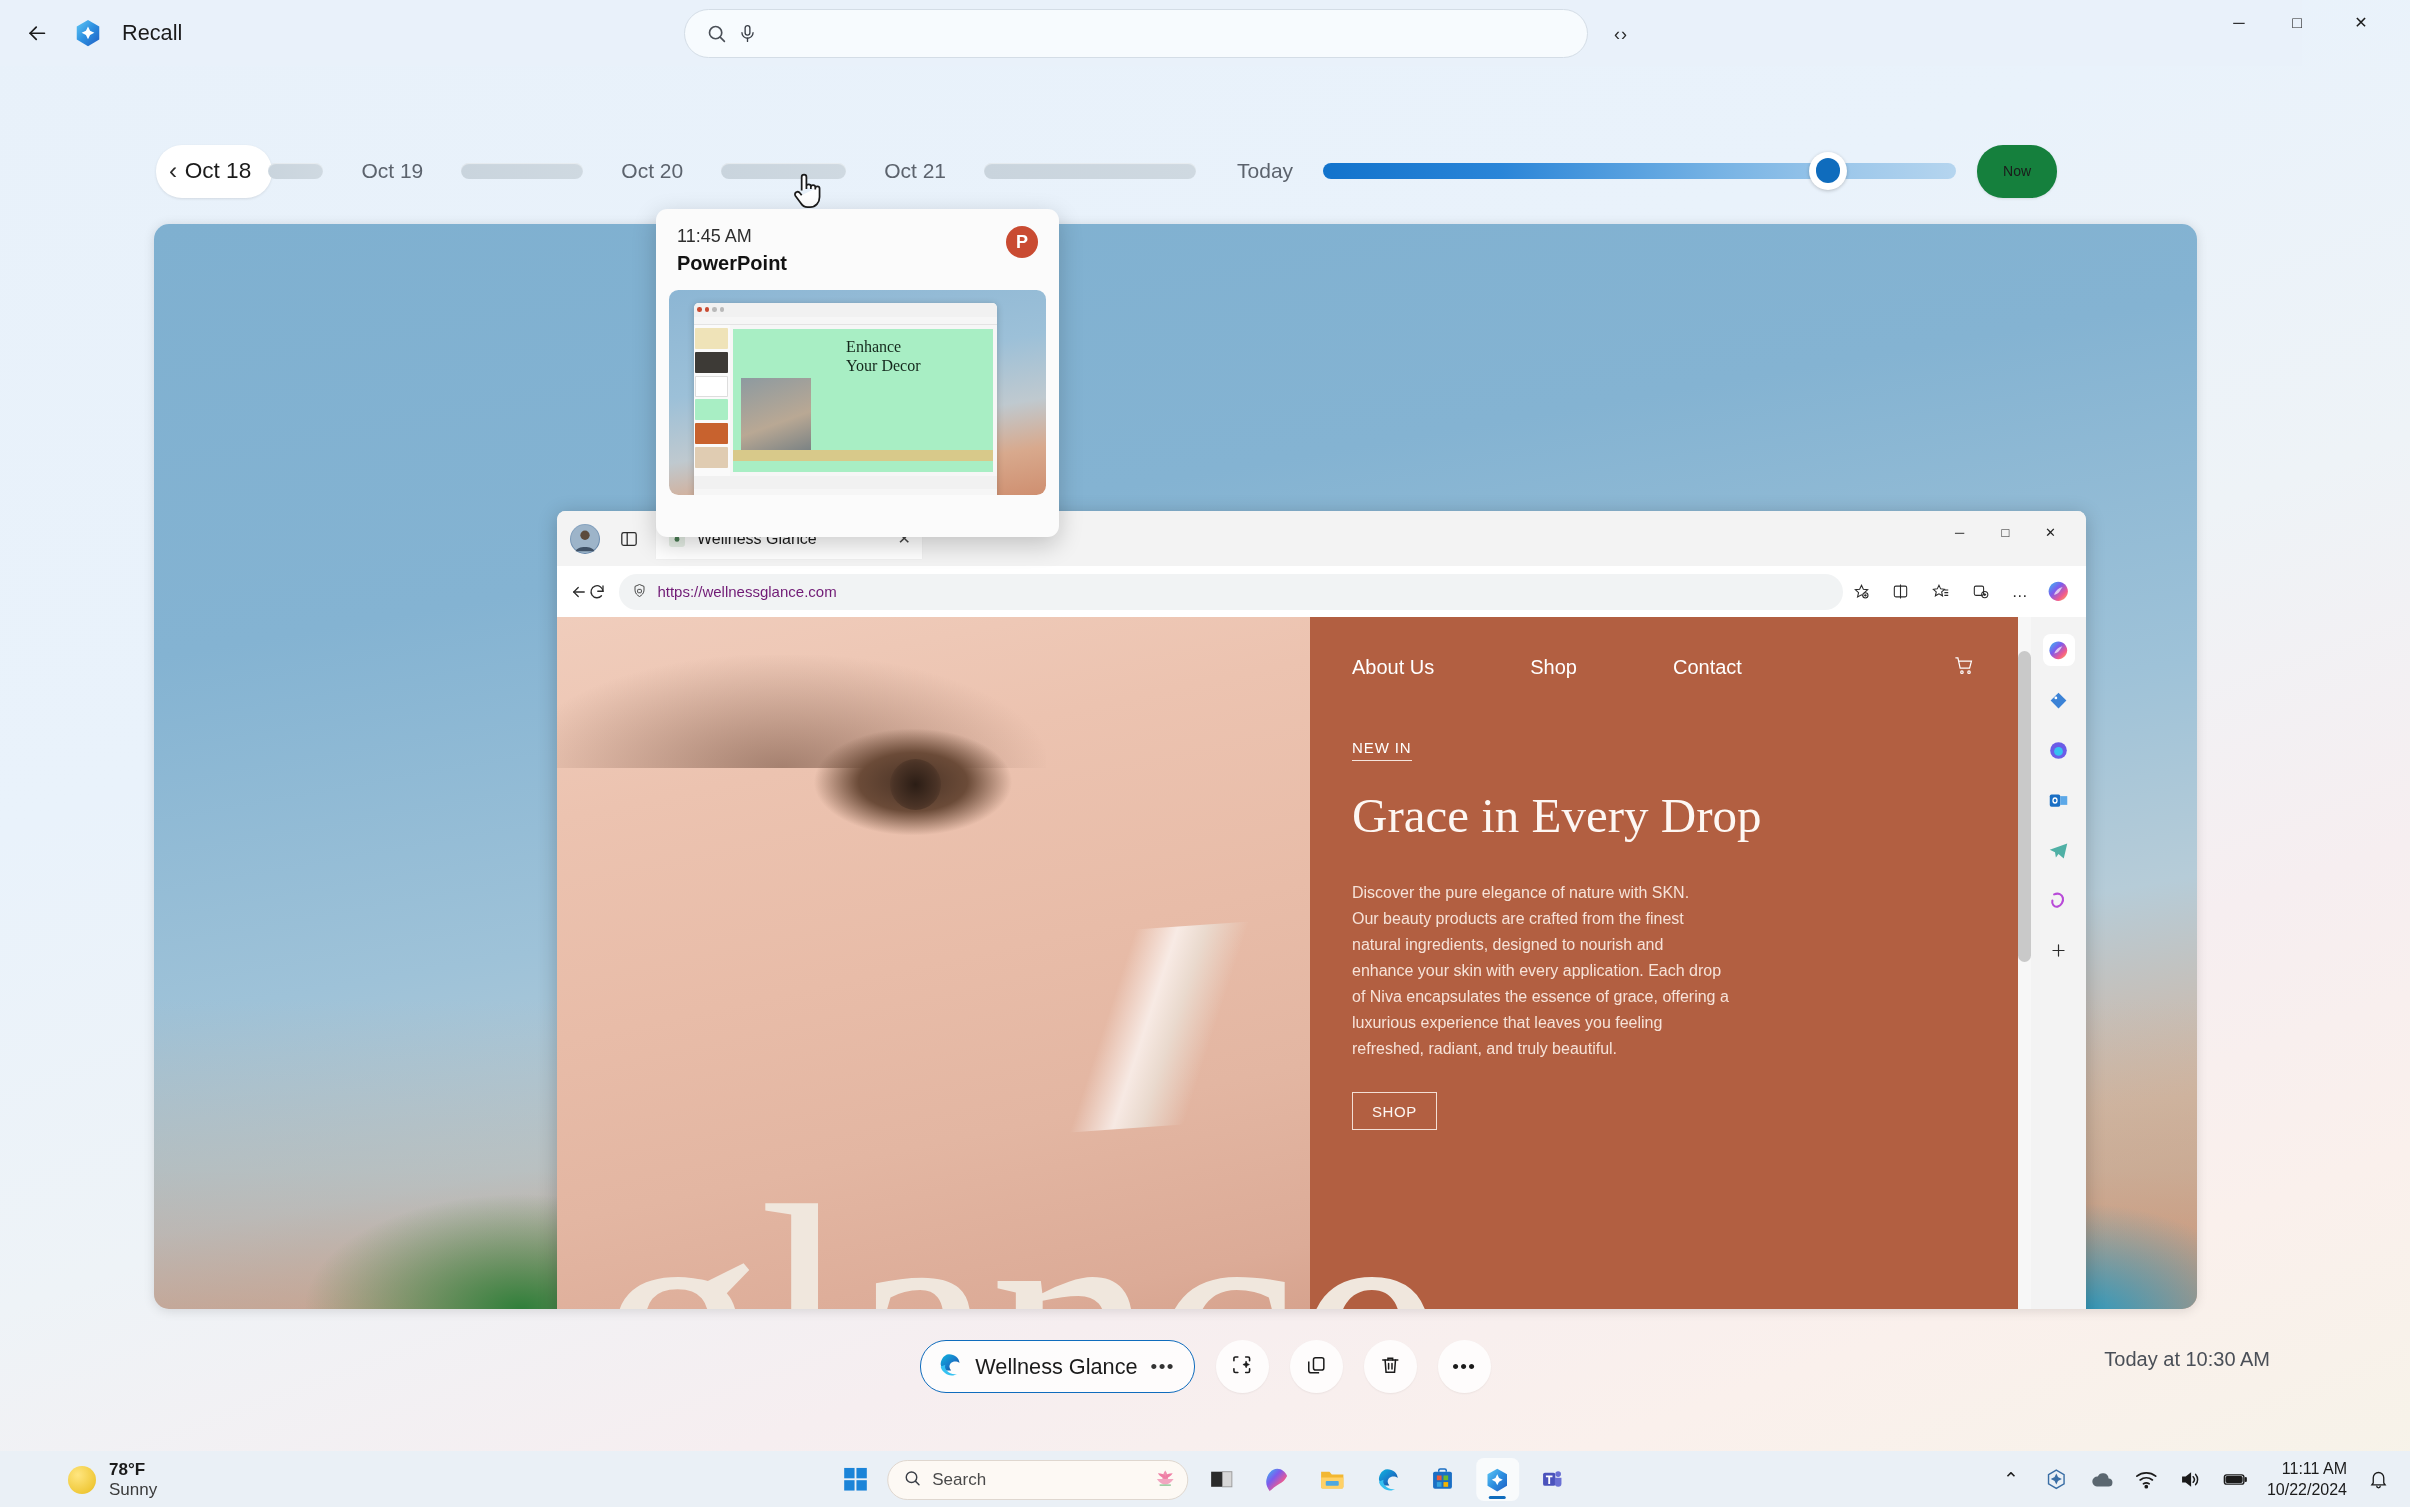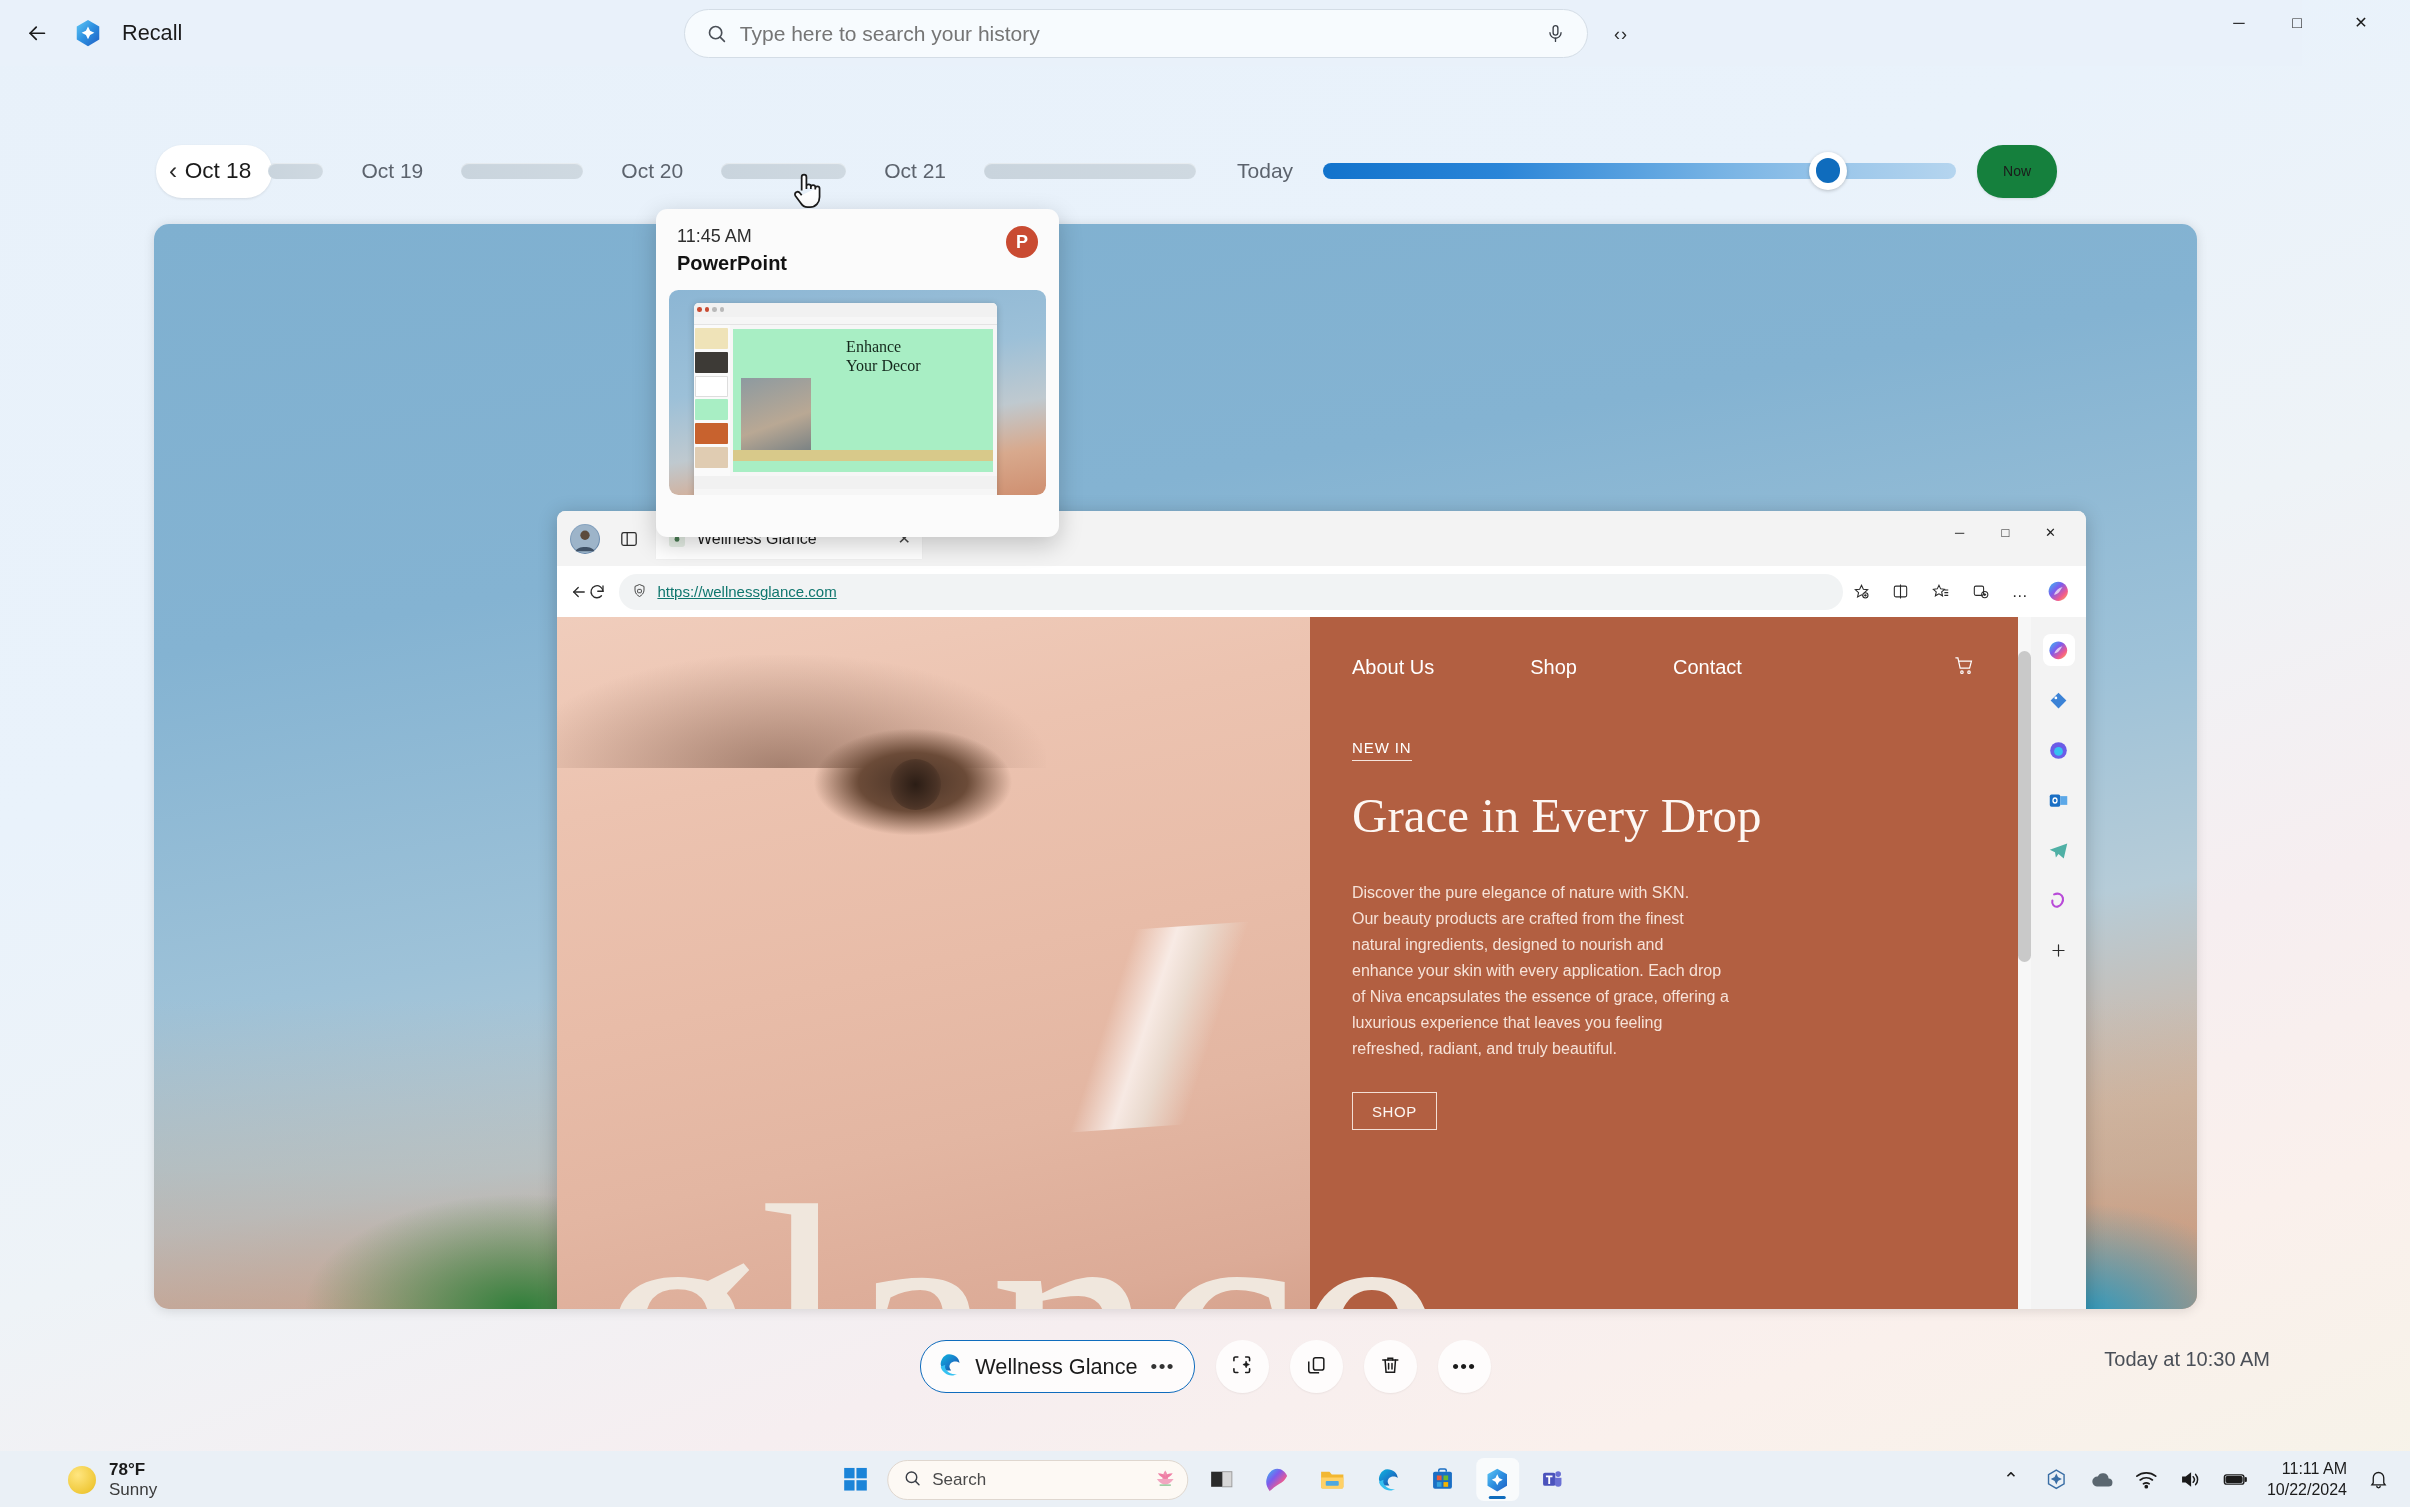--- a/index.html
+++ b/index.html
@@ -154,21 +154,21 @@
   #edge-tab .tclose { margin-left:auto; font-size:16px; color:#444; cursor:pointer; }
   .edge-wctl { position:absolute; top:5.6px; width:45px;height:32px;display:flex;align-items:center;justify-content:center;font-size:13px;color:#222;cursor:pointer; }
   #e-min{right:104px;} #e-max{right:58px;} #e-close{right:13px;}
 
   #edge-navbar { height:51px; background:#ffffff; display:flex; align-items:center; padding:0 13px; position:relative;}
   .nav-ico { width:36px;height:36px;display:flex;align-items:center;justify-content:center;cursor:pointer;color:#2b2b2b; }
   #urlbar {
     margin-left:13px; flex:0 0 1224px; height:36px; background:#f1f3f4; border-radius:18px;
     display:flex; align-items:center; padding:0 13px;
   }
-  #url-text { margin-left:10.4px; font-size:15px; color:#0f766e;text-decoration:underline; }
+  #url-text { margin-left:10.4px; font-size:15px; color:#701a75; }
   #edge-toolbar-right { margin-left:auto; display:flex; align-items:center; gap:3.8px; }
   #copilot-ico { width:32px;height:32px;border-radius:7.5px;display:flex;align-items:center;justify-content:center; }
 
   #edge-body { position:relative; height:849px; display:flex; background:#fff; }
   #site-left {
     width:753px; position:relative; overflow:hidden;
     background: linear-gradient(168deg,#f0cdbc 0%, #ecc3b0 20%, #e8bca8 42%, #e3b6a2 60%, #dcab97 78%, #c98f78 100%);
   }
   
   #face-brow { position:absolute; left:-38px; top:38px; width:527px; height:113px;
@@ -337,21 +337,20 @@
   <div id="recall-title">Recall</div>
 </div>
 
 <div id="searchwrap">
   <span class="sicon">
     <svg width="21" height="21" viewBox="0 0 24 24" fill="none" stroke="#4a4f57" stroke-width="1.9" stroke-linecap="round">
         <circle cx="11" cy="11" r="7"></circle>
         <path d="M16.5 16.5 L21 21"></path>
       </svg>
   </span>
-  <input id="search-input" type="text" placeholder="Type here to search your history" style="">
   <span id="mic-btn">
     <svg width="19" height="21" viewBox="0 0 24 24" fill="none" stroke="#3a3f47" stroke-width="1.7" stroke-linecap="round">
         <rect x="9" y="2" width="6" height="12" rx="3"></rect>
         <path d="M5 11a7 7 0 0 0 14 0"></path>
         <path d="M12 18v4"></path>
       </svg>
   </span>
 </div>
 <div id="more-dots">‹›</div>
 

